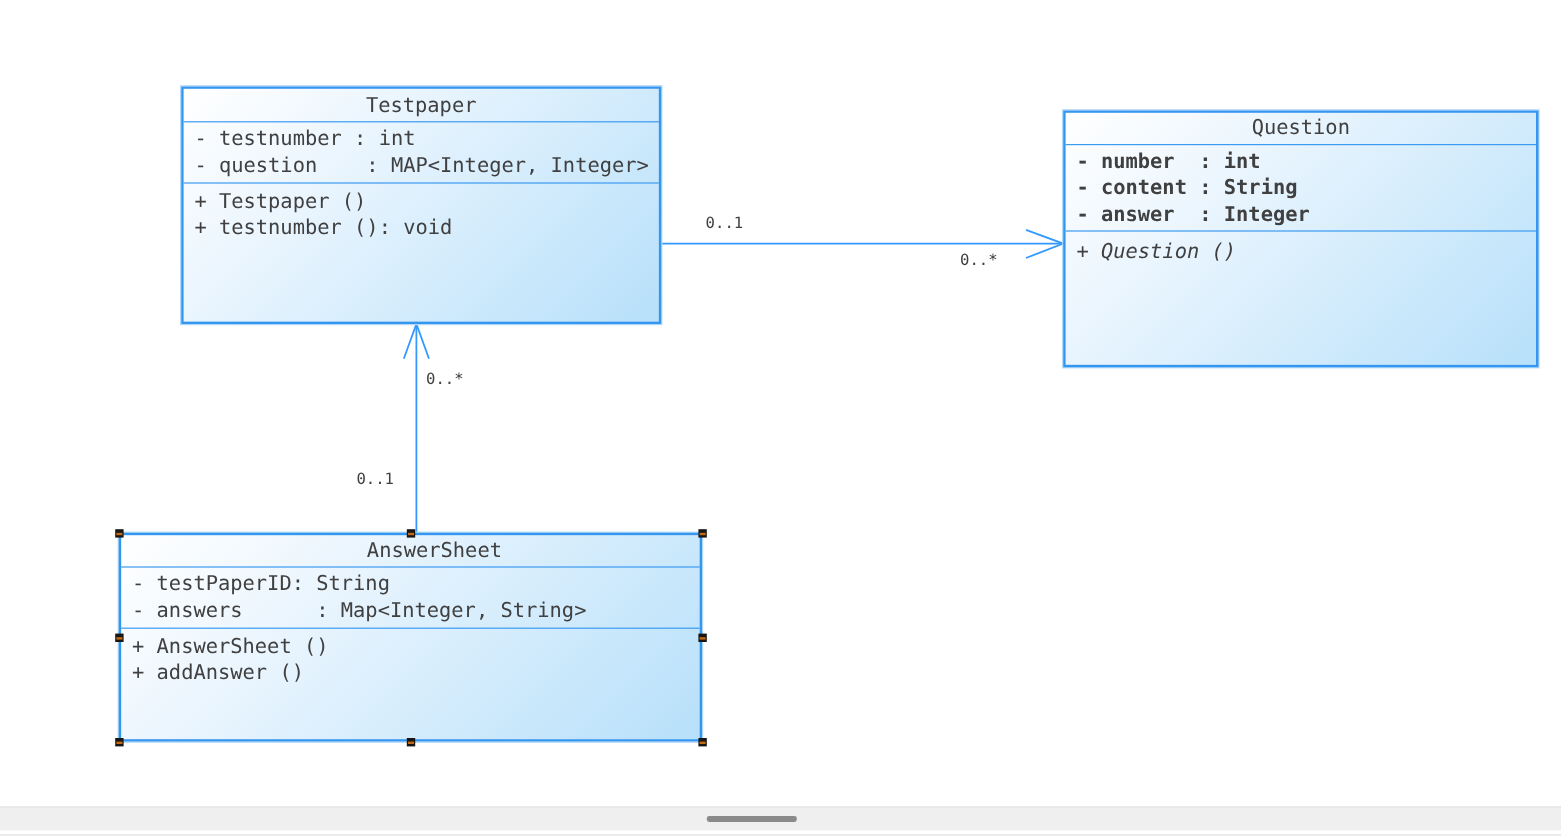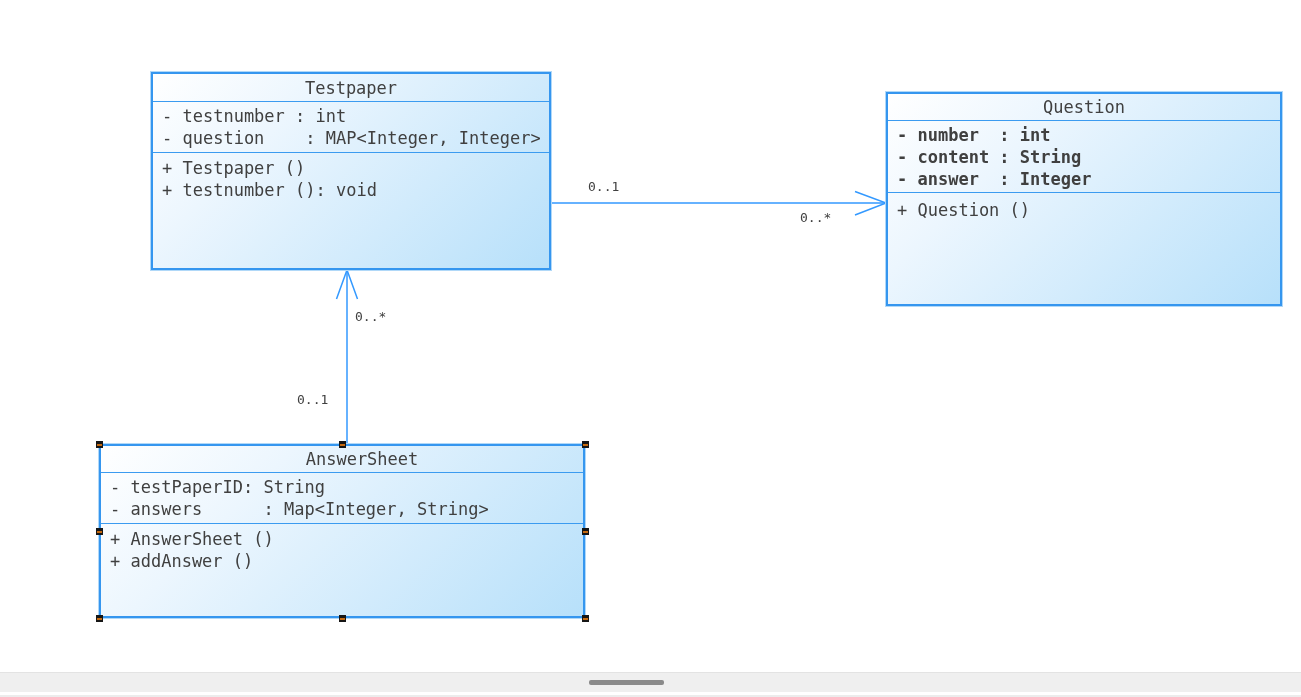--- a/index.html
+++ b/index.html
@@ -114,21 +114,21 @@
     </div>
   </div>
 
   <div class="uml-class" style="left:886px; top:92px; width:396px; height:214px;">
     <div class="uml-title" style="height:27px; line-height:27px;">Question</div>
     <div class="uml-attrs" style="height:72px;font-weight:bold;">
       <div class="uml-line">- number  : int</div>
       <div class="uml-line">- content : String</div>
       <div class="uml-line">- answer  : Integer</div>
     </div>
-    <div class="uml-methods" style="padding-top:6px;">
+    <div class="uml-methods" style="padding-top:6px;font-style:italic;">
       <div class="uml-line">+ Question ()</div>
     </div>
   </div>
 
   <div class="uml-class" style="left:99px; top:444px; width:486px; height:174px;">
     <div class="uml-title" style="height:27px; line-height:27px;padding-left:40px;">AnswerSheet</div>
     <div class="uml-attrs" style="height:51px;">
       <div class="uml-line">- testPaperID: String</div>
       <div class="uml-line">- answers      : Map&lt;Integer, String&gt;</div>
     </div>

